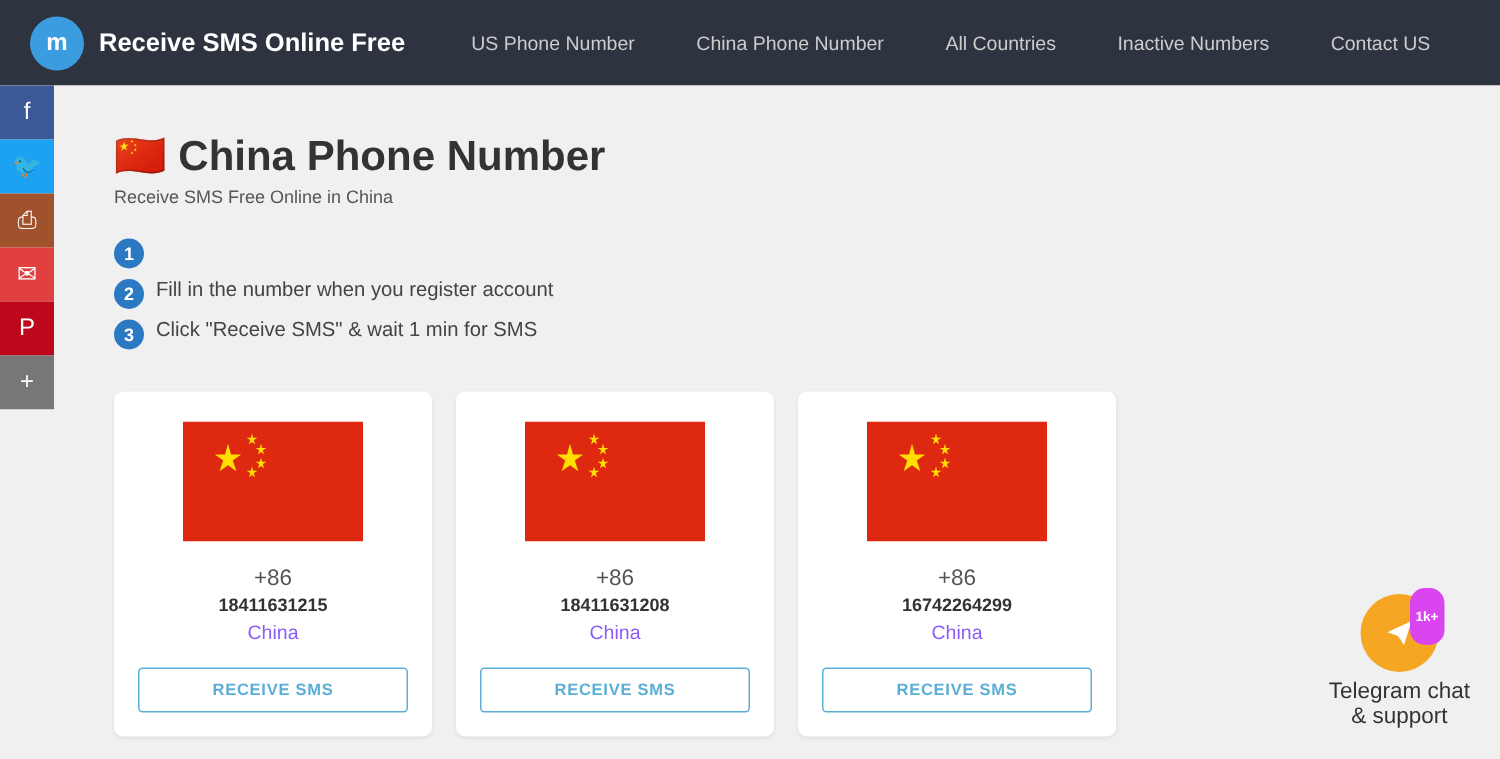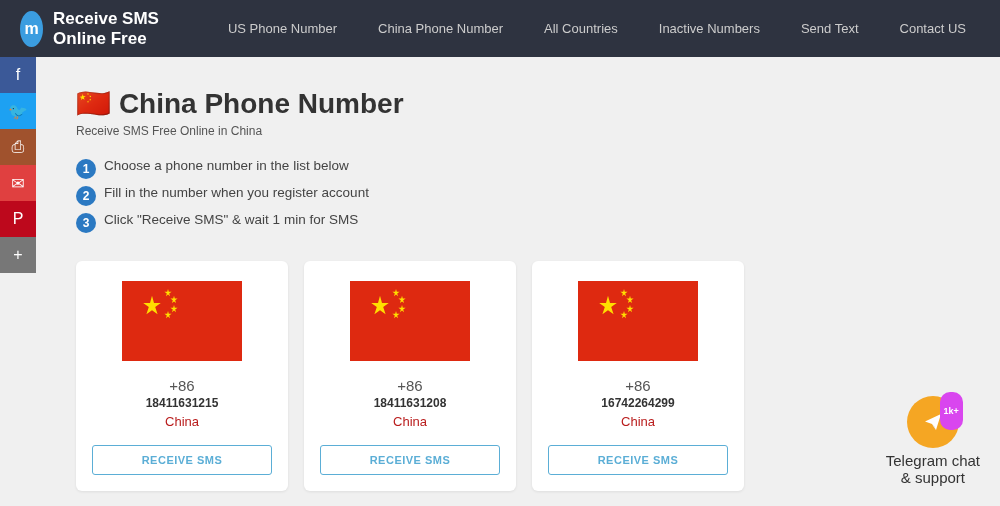--- a/index.html
+++ b/index.html
@@ -112,21 +112,21 @@
       margin-bottom: 16px;
     }
 
     .phone-code {
       font-size: 15px; color: #555; margin-bottom: 2px;
     }
     .phone-number {
       font-size: 12px; font-weight: bold; color: #333; margin-bottom: 4px;
     }
     .phone-country {
-      font-size: 13px; color: #b91c1c; margin-bottom: 16px;
+      font-size: 13px; color: #8b5cf6; margin-bottom: 16px;
     }
     .receive-btn {
       border: 1.5px solid #5baed6;
       background: white;
       color: #5baed6;
       font-size: 11px;
       font-weight: bold;
       letter-spacing: 0.5px;
       padding: 8px 20px;
       border-radius: 3px;
@@ -170,21 +170,20 @@
     <div class="nav-logo-circle">
       <span>m</span>
     </div>
     <span class="nav-logo-text">Receive SMS Online Free</span>
   </div>
   <div class="nav-links" id="nav-links-container">
       <a class="nav-link" href="#">US Phone Number</a>
       <a class="nav-link" href="#">China Phone Number</a>
       <a class="nav-link" href="#">All Countries</a>
       <a class="nav-link" href="#">Inactive Numbers</a>
-      <a class="nav-link" href="#">Send Text</a>
       <a class="nav-link" href="#">Contact US</a>
     </div>
 </nav>
 
 <div class="sidebar" id="sidebar-container">
     <a class="sidebar-btn" href="#" style="background: rgb(59, 89, 152);">f</a>
     <a class="sidebar-btn" href="#" style="background: rgb(29, 161, 242);">🐦</a>
     <a class="sidebar-btn" href="#" style="background: rgb(160, 82, 45);">⎙</a>
     <a class="sidebar-btn" href="#" style="background: rgb(224, 64, 64);">✉</a>
     <a class="sidebar-btn" href="#" style="background: rgb(189, 8, 28);">P</a>
@@ -198,21 +197,20 @@
       <span class="flag-emoji">🇨🇳</span>
       <span>China Phone Number</span>
     </div>
     <div class="page-subtitle">Receive SMS Free Online in China</div>
   </div>
 
   <div class="how-to">
     <ol id="steps-list">
         <li>
           <span class="step-num step-1">1</span>
-          <span>Choose a phone number in the list below</span>
         </li>
         <li>
           <span class="step-num step-2">2</span>
           <span>Fill in the number when you register account</span>
         </li>
         <li>
           <span class="step-num step-3">3</span>
           <span>Click "Receive SMS" &amp; wait 1 min for SMS</span>
         </li>
       </ol>

